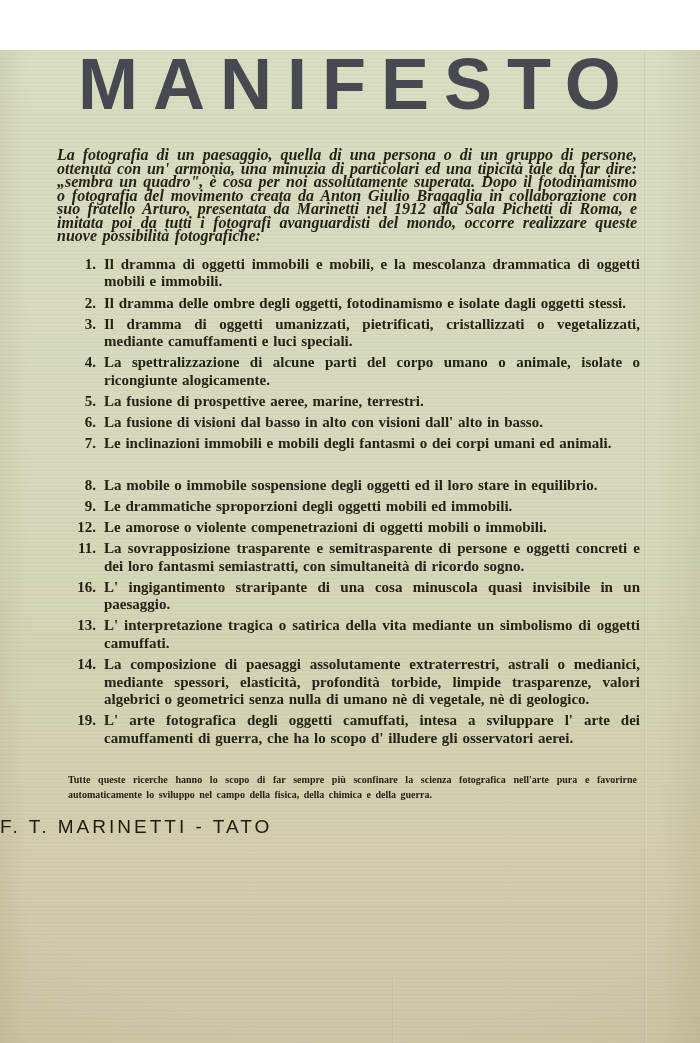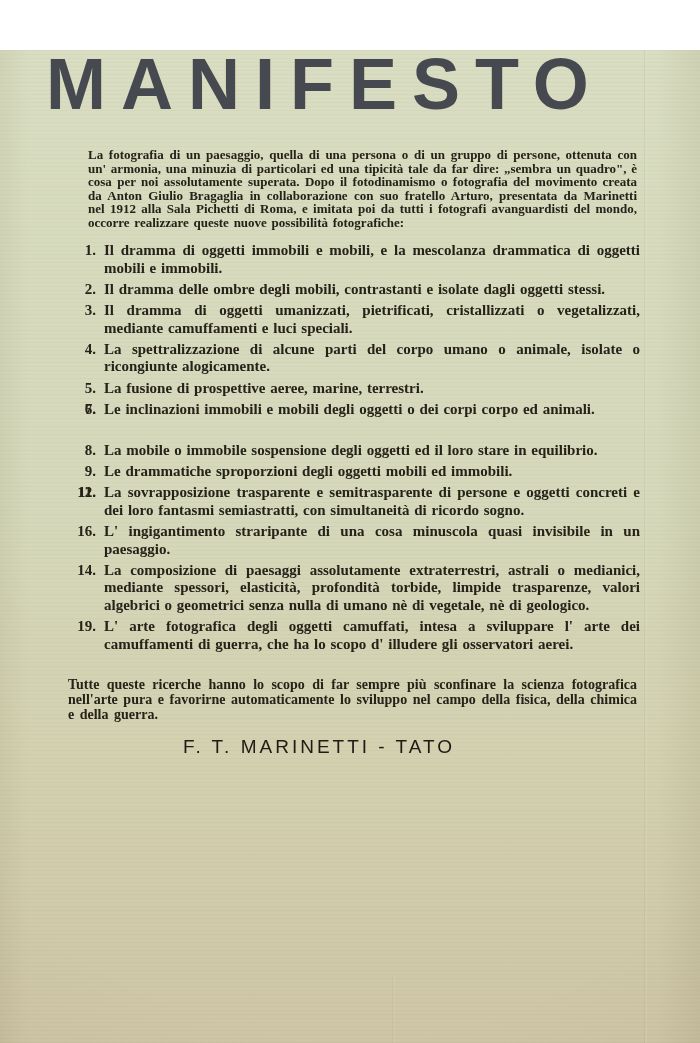--- a/index.html
+++ b/index.html
@@ -29,36 +29,37 @@
   .crease-right{
     position:absolute;left:644px;top:0;bottom:0;width:3px;
     background:linear-gradient(90deg, rgba(90,80,45,0.10), rgba(255,255,250,0.14) 70%, rgba(0,0,0,0));
   }
   
   .crease-bottom{
     position:absolute;left:392px;top:928px;height:115px;width:3px;
     background:linear-gradient(90deg, rgba(90,80,45,0.08), rgba(255,255,250,0.10) 70%, rgba(0,0,0,0));
   }
   h1.title{
-    margin:50px 0 0 46px;
+    margin:50px 0 0 78px;
     font-family:"Liberation Sans", sans-serif;
     font-weight:700;
     font-size:72px;
     line-height:0.95;
     letter-spacing:15px;
     color:var(--title-ink);
     white-space:nowrap;
   }
   p.intro{
-    margin:30px 63px 0 88px;
-    font-size:13px;
+    margin:30px 63px 0 57px;
+    font-size:16px;
     line-height:13.5px;
     font-weight:700;
     text-align:justify;
     word-spacing:1.5px;
+    font-style:italic;
   }
   ol.list{
     margin:13px 60px 0 104px;
     padding:0;
     list-style:none;
   }
   ol.list li{
     position:relative;
     font-size:15px;
     line-height:17.6px;
@@ -72,29 +73,29 @@
     left:-42px;top:0;
     width:34px;
     text-align:right;
     font-weight:700;
   }
   ol.list li.gap-before{
     margin-top:24px;
   }
   p.closing{
     margin:24px 63px 0 68px;
-    font-size:14px;
+    font-size:10px;
     line-height:15px;
     font-weight:700;
     text-align:justify;
     word-spacing:2px;
   }
   .signature{
     margin:14px 62px 0 0;
-    text-align:center;
+    text-align:left;
     font-family:"Liberation Sans", sans-serif;
     font-size:19px;
     letter-spacing:3px;
     color:#1e1b15;
     white-space:nowrap;
   }
 </style>
 </head>
 <body>
 
@@ -106,59 +107,65 @@
 
   <p class="intro">La fotografia di un paesaggio, quella di una persona o di un gruppo di persone, ottenuta con un' armonia, una minuzia di particolari ed una tipicità tale da far dire: „sembra un quadro", è cosa per noi assolutamente superata. Dopo il fotodinamismo o fotografia del movimento creata da Anton Giulio Bragaglia in collaborazione con suo fratello Arturo, presentata da Marinetti nel 1912 alla Sala Pichetti di Roma, e imitata poi da tutti i fotografi avanguardisti del mondo, occorre realizzare queste nuove possibilità fotografiche:</p>
 
   <ol class="list">
     <li class="item">
       <span class="num">1.</span>
       <span class="txt">Il dramma di oggetti immobili e mobili, e la mescolanza drammatica di oggetti mobili e immobili.</span>
     </li>
     <li class="item">
       <span class="num">2.</span>
-      <span class="txt">Il dramma delle ombre degli mobili, contrastanti e isolate dagli oggetti stessi.</span>
+      <span class="txt">Il dramma delle ombre degli oggetti, fotodinamismo e isolate dagli oggetti stessi.</span>
     </li>
     <li class="item">
       <span class="num">3.</span>
       <span class="txt">Il dramma di oggetti umanizzati, pietrificati, cristallizzati o vegetalizzati, mediante camuffamenti e luci speciali.</span>
     </li>
     <li class="item">
       <span class="num">4.</span>
       <span class="txt">La spettralizzazione di alcune parti del corpo umano o animale, isolate o ricongiunte alogicamente.</span>
     </li>
     <li class="item">
       <span class="num">5.</span>
       <span class="txt">La fusione di prospettive aeree, marine, terrestri.</span>
     </li>
     <li class="item">
       <span class="num">6.</span>
+      <span class="txt">La fusione di visioni dal basso in alto con visioni dall' alto in basso.</span>
     </li>
     <li class="item">
       <span class="num">7.</span>
-      <span class="txt">Le inclinazioni immobili e mobili degli oggetti o dei corpi corpo ed animali.</span>
+      <span class="txt">Le inclinazioni immobili e mobili degli fantasmi o dei corpi umani ed animali.</span>
     </li>
     <li class="item gap-before">
       <span class="num">8.</span>
       <span class="txt">La mobile o immobile sospensione degli oggetti ed il loro stare in equilibrio.</span>
     </li>
     <li class="item">
       <span class="num">9.</span>
       <span class="txt">Le drammatiche sproporzioni degli oggetti mobili ed immobili.</span>
     </li>
     <li class="item">
       <span class="num">12.</span>
+      <span class="txt">Le amorose o violente compenetrazioni di oggetti mobili o immobili.</span>
     </li>
     <li class="item">
       <span class="num">11.</span>
       <span class="txt">La sovrapposizione trasparente e semitrasparente di persone e oggetti concreti e dei loro fantasmi semiastratti, con simultaneità di ricordo sogno.</span>
     </li>
     <li class="item">
       <span class="num">16.</span>
       <span class="txt">L' ingigantimento straripante di una cosa minuscola quasi invisibile in un paesaggio.</span>
+    </li>
+    <li class="item">
+      <span class="num">13.</span>
+      <span class="txt">L' interpretazione tragica o satirica della vita mediante un simbolismo di oggetti camuffati.</span>
     </li>
     <li class="item">
       <span class="num">14.</span>
       <span class="txt">La composizione di paesaggi assolutamente extraterrestri, astrali o medianici, mediante spessori, elasticità, profondità torbide, limpide trasparenze, valori algebrici o geometrici senza nulla di umano nè di vegetale, nè di geologico.</span>
     </li>
     <li class="item">
       <span class="num">19.</span>
       <span class="txt">L' arte fotografica degli oggetti camuffati, intesa a sviluppare l' arte dei camuffamenti di guerra, che ha lo scopo d' illudere gli osservatori aerei.</span>
     </li>
   </ol>

